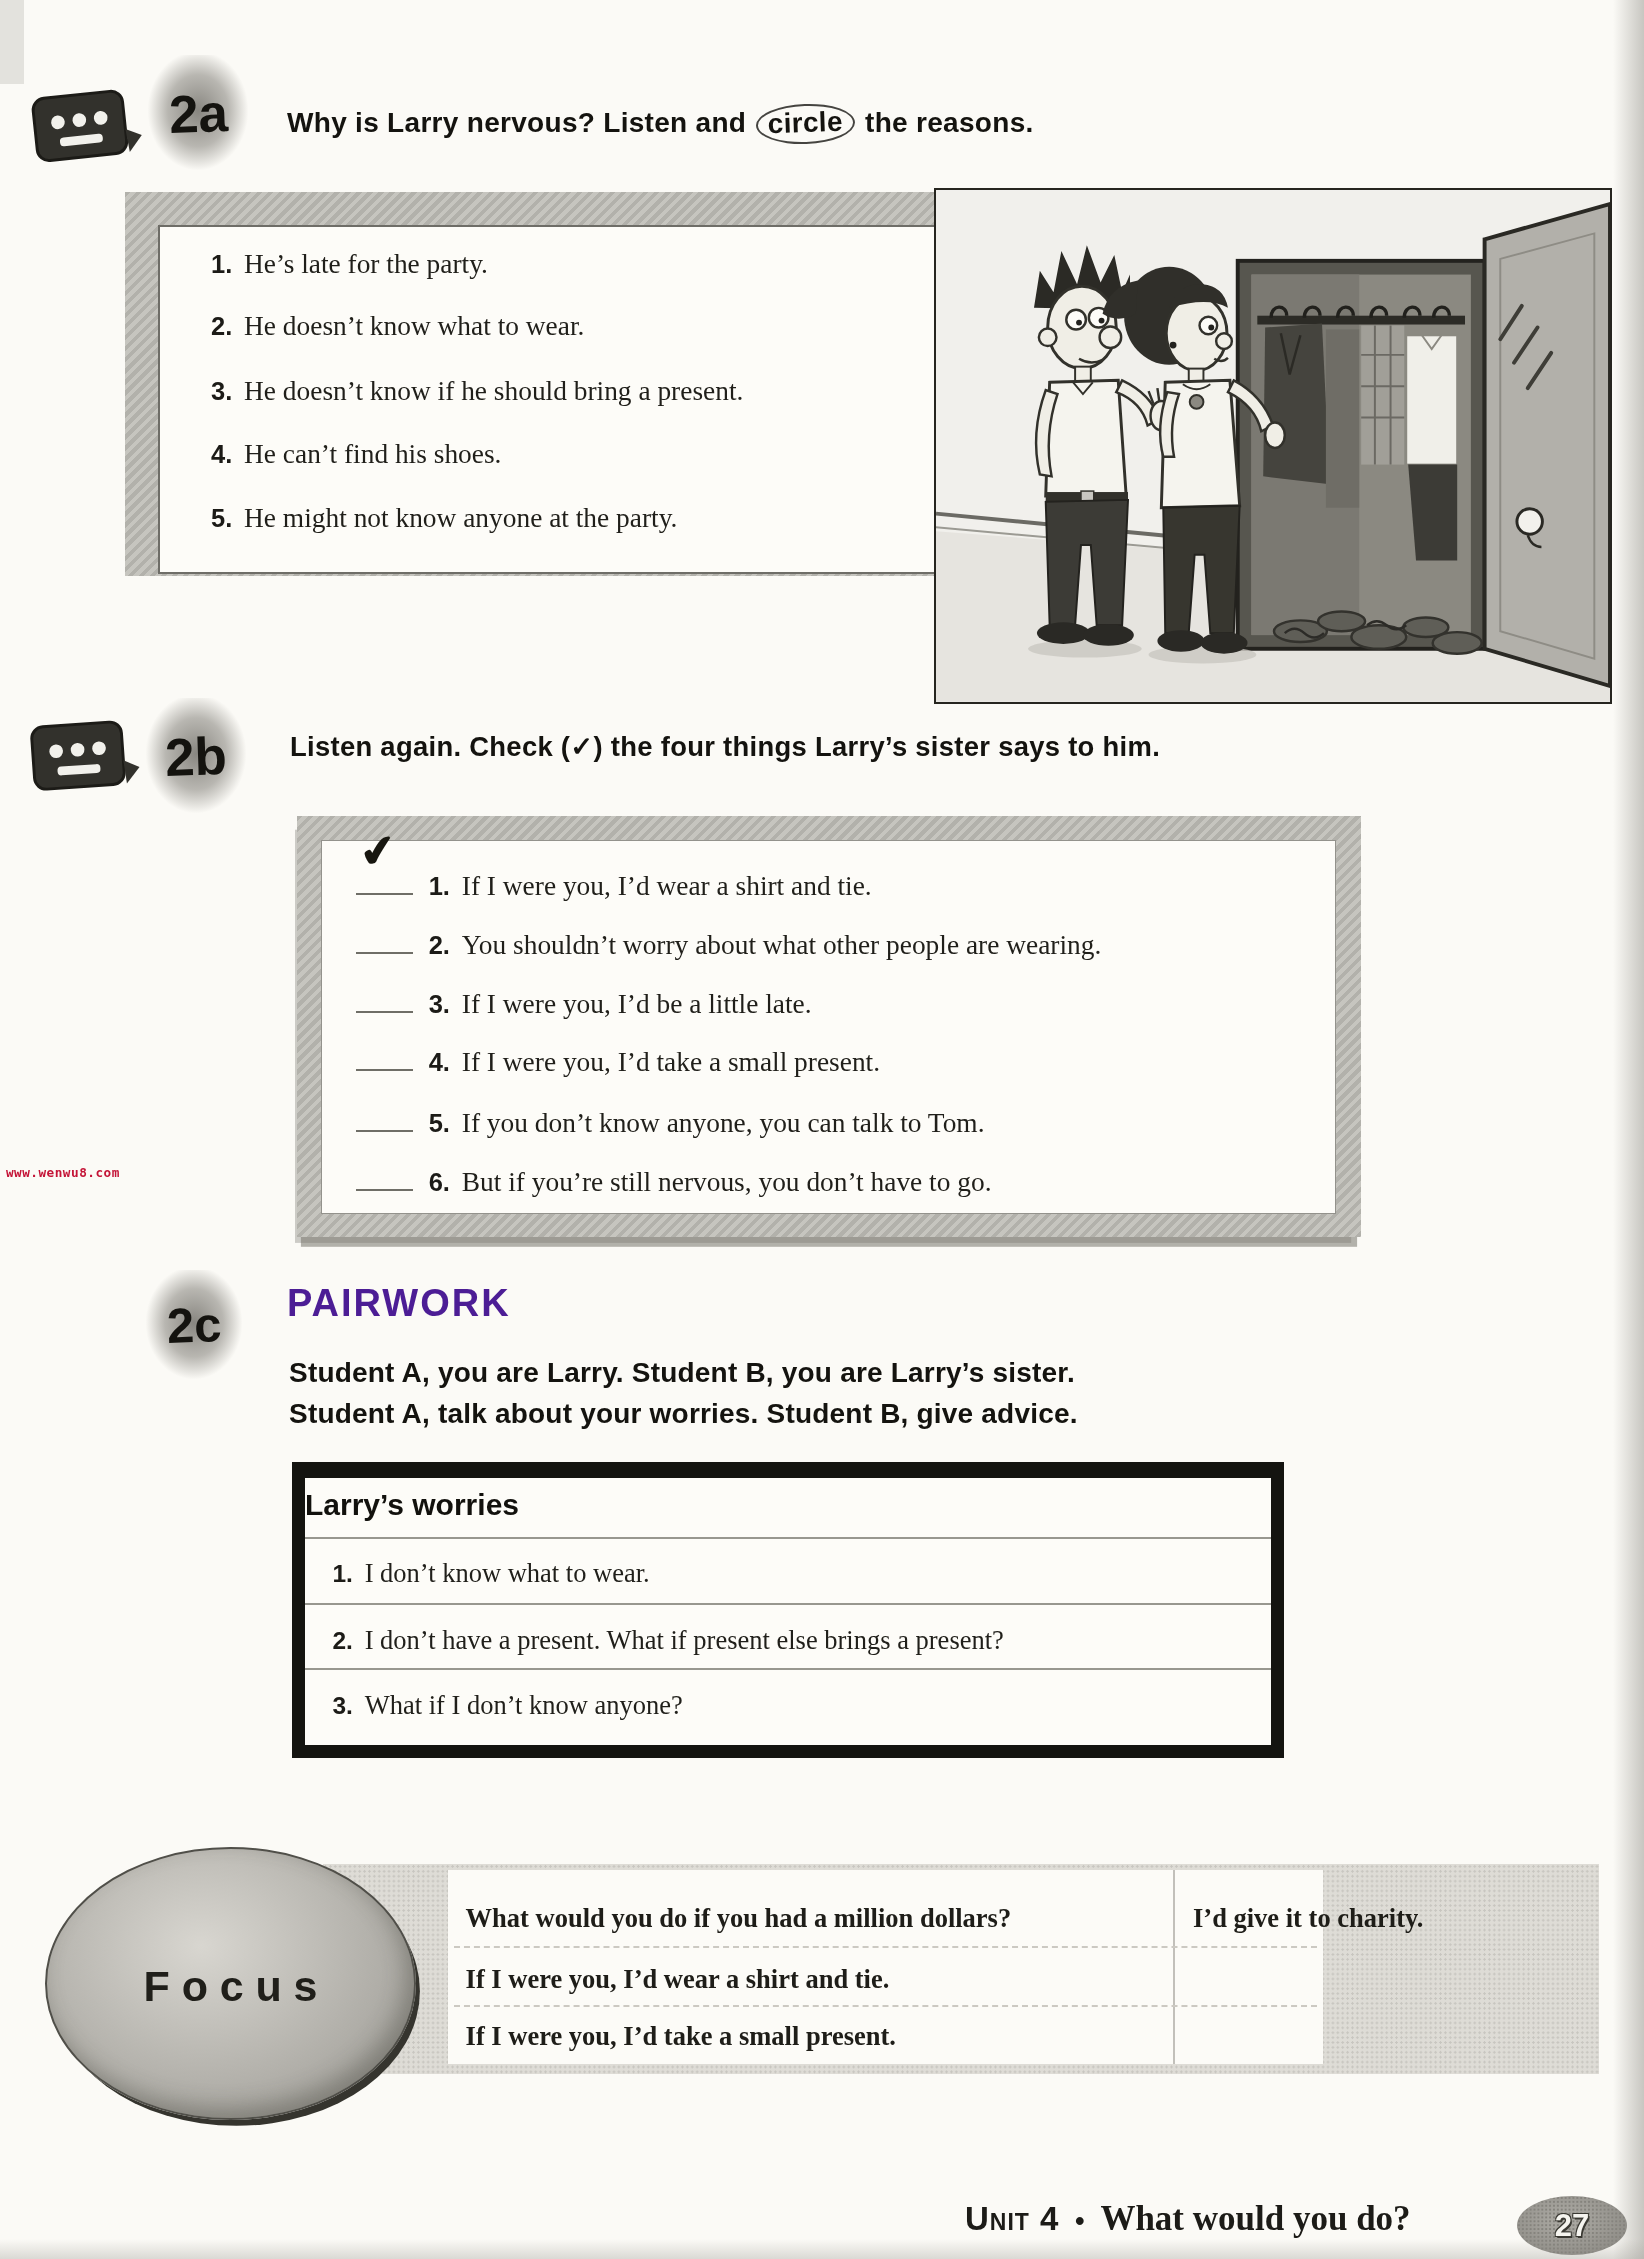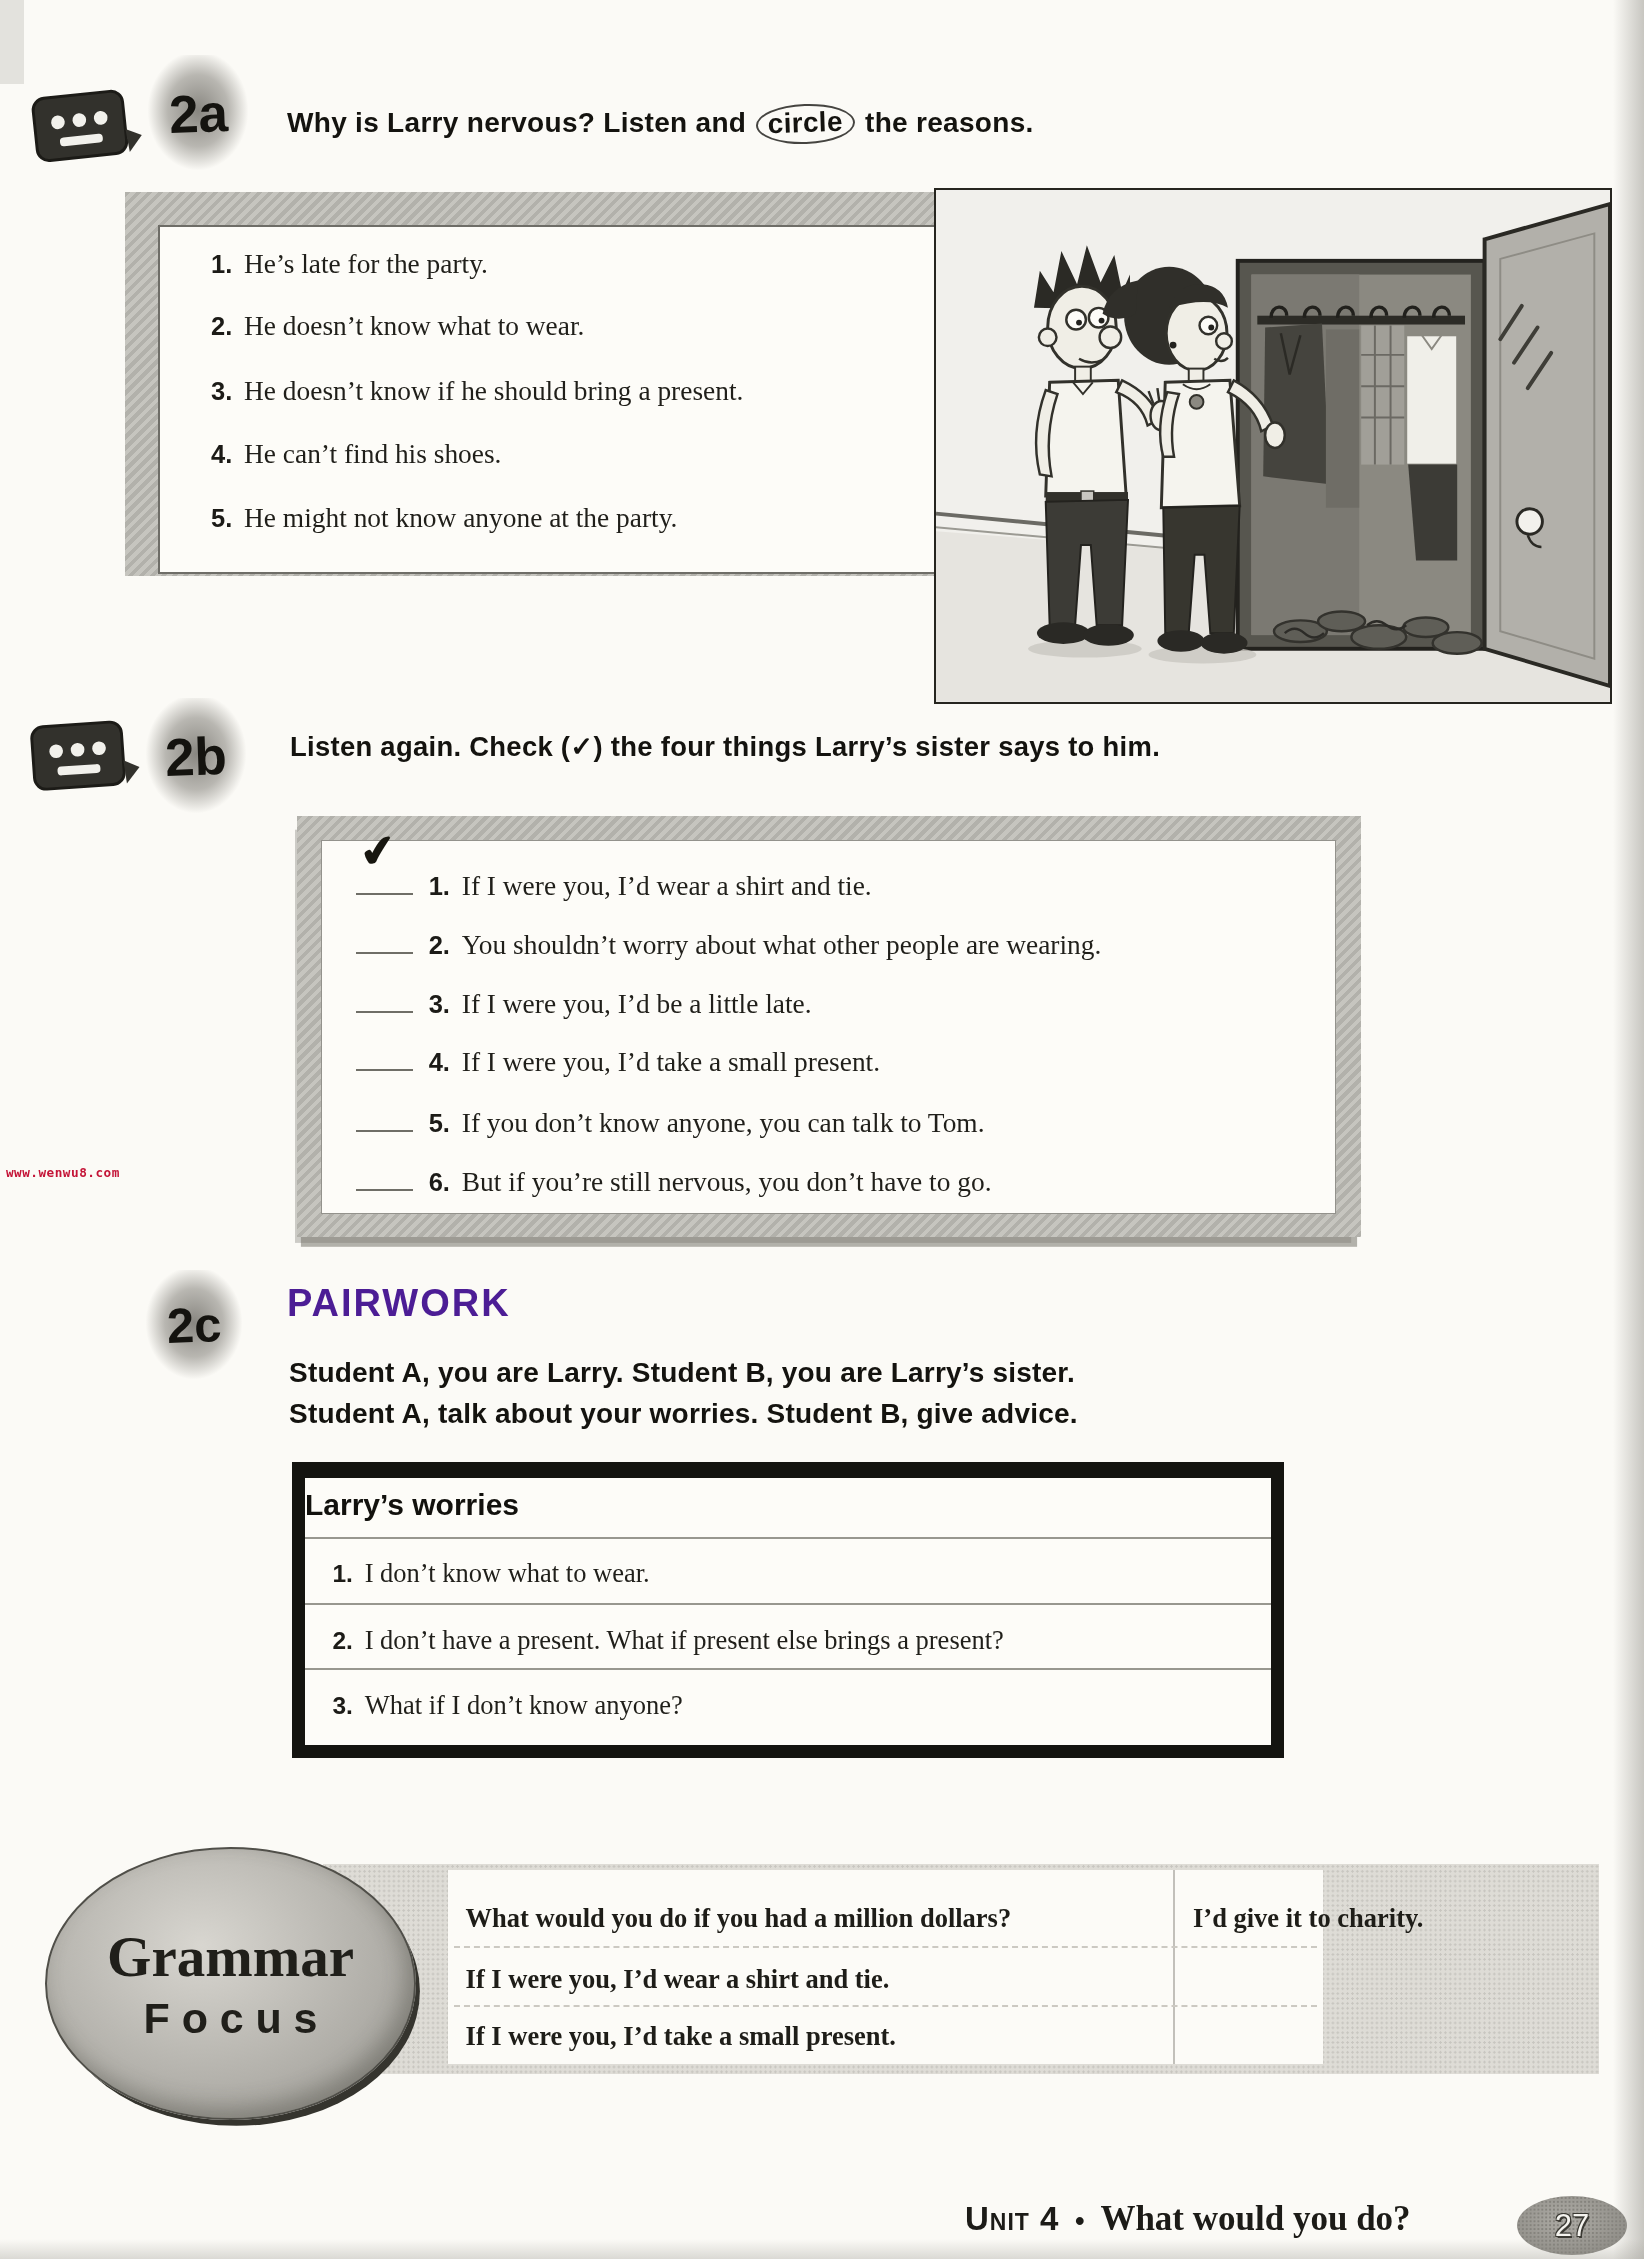--- a/index.html
+++ b/index.html
@@ -102,21 +102,21 @@
   .footer{display:flex;align-items:baseline;gap:15.7px;}
   .funit{font-variant:small-caps;font-weight:bold;font-size:33px;letter-spacing:1px;}
   .fbullet{font-size:27.4px;font-weight:bold;}
   .ftitle{font-family:"Liberation Serif",serif;font-weight:bold;font-size:35px;}
   .pagebadge{
     border-radius:50%;display:flex;align-items:center;justify-content:center;
     background:radial-gradient(ellipse at 45% 40%,#aeaca6 0%,#908e88 75%);
     background-image:radial-gradient(#85837d 1px,transparent 1.3px),radial-gradient(ellipse at 45% 40%,#aeaca6 0%,#908e88 75%);
     background-size:3.9px 3.9px,100% 100%;
   }
-  .pagebadge span{font-size:31px;font-weight:400;color:#f5f4ef;
+  .pagebadge span{font-size:31px;font-weight:700;color:#f5f4ef;
     text-shadow:1.5px 1.5px 0 #3a3933,-1px -1px 0 #3a3933,1px -1px 0 #3a3933,-1px 1px 0 #3a3933;}
 </style>
 </head>
 <body>
 
 <div class="page">
 
   <div class="abs edge-right"></div>
   <div class="abs edge-bottom"></div>
   <div class="abs edge-topleft"></div>
@@ -346,21 +346,20 @@
       <div class="abs gq" style="left:17.6px;top:33px;">What would you do if you had a million dollars?</div>
       <div class="abs ga" style="left:745px;top:33px;">I’d give it to charity.</div>
       <div class="abs gq" style="left:17.6px;top:94px;">If I were you, I’d wear a shirt and tie.</div>
       <div class="abs ga" style="left:745px;top:94px;"></div>
       <div class="abs gq" style="left:17.6px;top:151px;">If I were you, I’d take a small present.</div>
       <div class="abs ga" style="left:745px;top:151px;"></div>
     </div>
   </div>
 
   <div class="abs goval" style="left:45px;top:1847px;width:367px;height:269px;">
-    <div class="l1">Grammar</div>
     <div class="l2">Focus</div>
   </div>
 
   <div class="abs footer" style="left:965px;top:2199px;">
     <span class="funit">Unit 4</span>
     <span class="fbullet">•</span>
     <span class="ftitle">What would you do?</span>
   </div>
   <div class="abs pagebadge" style="left:1517px;top:2196px;width:110px;height:59px;">
     <span>27</span>

